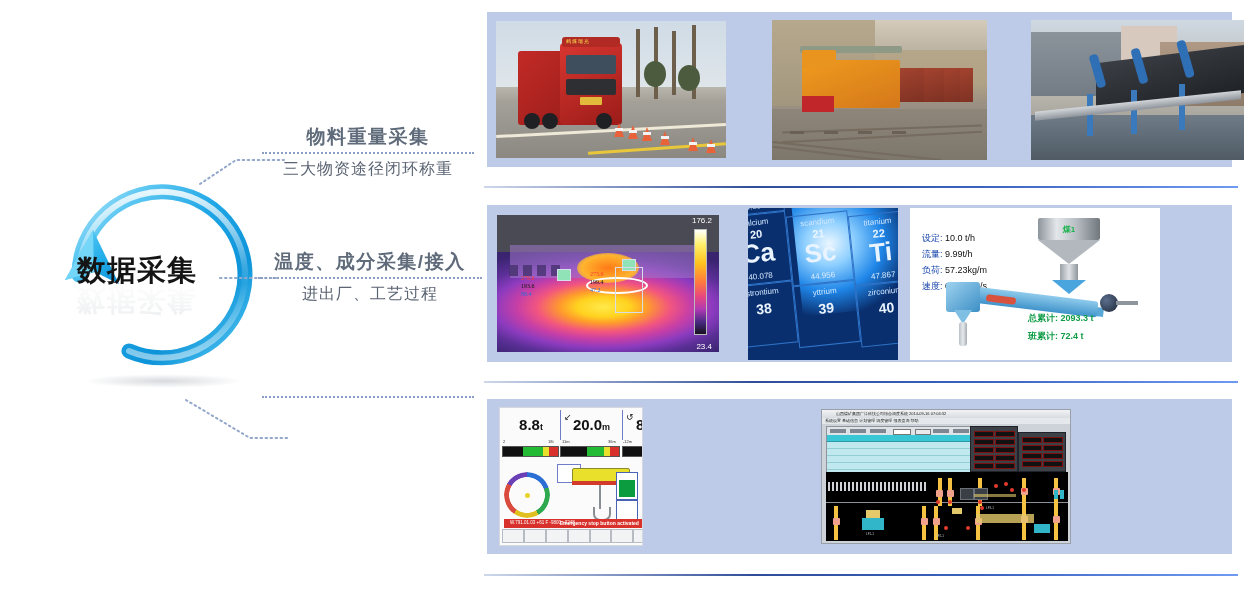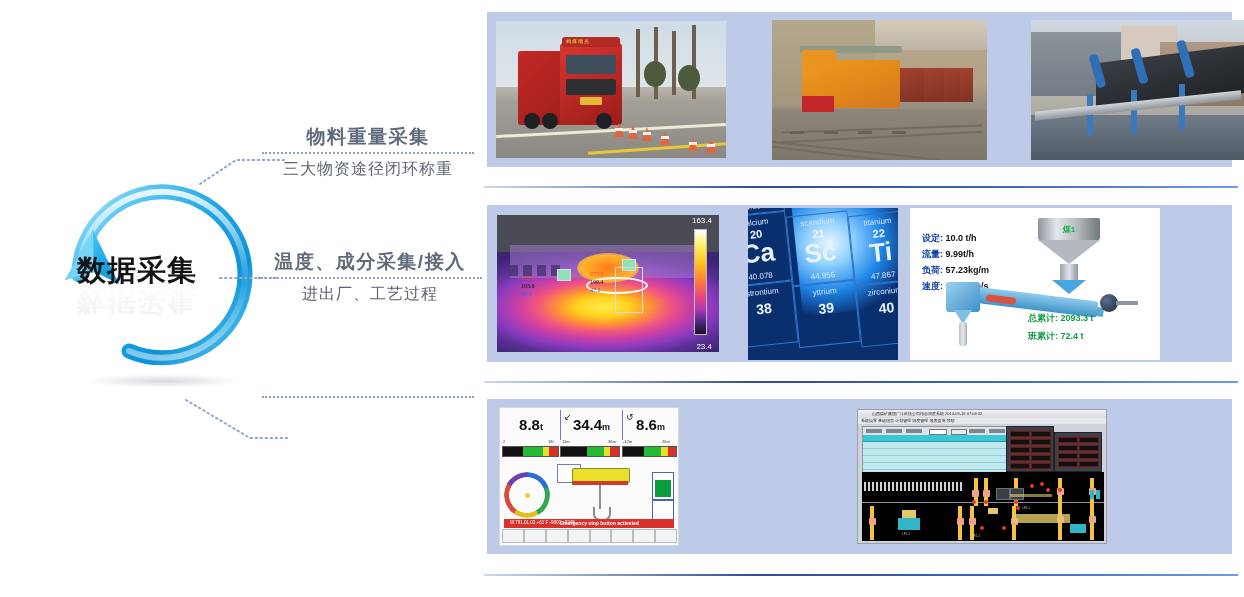--- a/index.html
+++ b/index.html
@@ -141,42 +141,42 @@
      background:radial-gradient(ellipse at 30% 40%,#eaf6ff 0%,#8fd0ff 22%,#1f86e8 48%,rgba(10,60,140,0) 75%);}
   .pt-cell{position:absolute;border:1px solid #2f74c9;box-sizing:border-box;
      color:#eaf4ff;text-align:center;overflow:hidden;}
   .pt-name{position:absolute;left:0;top:3px;width:100%;font-size:8px;color:#cfe6ff;}
   .pt-num{position:absolute;left:0;top:13px;width:100%;font-size:11px;font-weight:700;}
   .pt-sym{position:absolute;left:0;top:24px;width:100%;font-size:26px;font-weight:700;line-height:28px;}
   .pt-mass{position:absolute;left:0;bottom:2px;width:100%;font-size:8px;color:#d7eaff;}
   #pt-rot{position:absolute;left:-10%;top:-12%;width:124%;height:128%;transform:rotate(-6deg);}
 
   #feeder{width:250px;height:152px;background:#fff;position:relative;}
-  .fd-line{position:absolute;font-size:9px;font-weight:700;white-space:nowrap;}
+  .fd-line{position:absolute;font-size:9px;font-weight:400;white-space:nowrap;}
   .fd-k{color:#1140a8;}
   .fd-v{color:#111;}
   .fd-tot{position:absolute;font-size:9px;font-weight:700;color:#0f9b46;white-space:nowrap;}
   #hopper-top{position:absolute;left:128px;top:10px;width:62px;height:22px;
       background:linear-gradient(to right,#8d949b,#e3e7ea 30%,#b7bdc2 62%,#70777d);border-radius:2px;}
   #hopper-cone{position:absolute;left:128px;top:32px;width:0;height:0;
       border-left:31px solid transparent;border-right:31px solid transparent;border-top:24px solid #b2b8bd;}
   #hopper-neck{position:absolute;left:150px;top:56px;width:18px;height:16px;background:linear-gradient(to right,#9aa1a7,#dfe3e6,#8f969c);}
   #hopper-lbl{position:absolute;left:139px;top:16px;width:40px;text-align:center;font-size:8px;color:#17b24a;font-weight:700;}
   #chute{position:absolute;left:142px;top:72px;width:0;height:0;border-left:17px solid transparent;border-right:17px solid transparent;border-top:14px solid #4aa4dd;}
   #belt{position:absolute;left:62px;top:86px;width:126px;height:16px;background:linear-gradient(to bottom,#8fcbec,#3f93ca);transform:rotate(7deg);border-radius:3px;}
   #belt-frame{position:absolute;left:62px;top:92px;width:132px;height:9px;background:#5aa8d8;transform:rotate(7deg);}
   #belt-red{position:absolute;left:76px;top:88px;width:30px;height:7px;background:#d8523e;transform:rotate(7deg);border-radius:3px;}
   #hopper-left{position:absolute;left:36px;top:74px;width:34px;height:30px;background:linear-gradient(140deg,#9ed2ef,#3d8fc6);border-radius:3px;}
   #hopper-left-c{position:absolute;left:44px;top:102px;width:0;height:0;border-left:9px solid transparent;border-right:9px solid transparent;border-top:14px solid #7fbfe4;}
   #hopper-leg{position:absolute;left:49px;top:114px;width:8px;height:24px;background:linear-gradient(to right,#b9c0c6,#e6eaed,#a6adb3);border-radius:3px;}
   #drive{position:absolute;left:190px;top:86px;width:18px;height:18px;border-radius:50%;background:radial-gradient(circle at 35% 35%,#5b6e8c,#1d2738);}
   #shaft{position:absolute;left:206px;top:93px;width:22px;height:4px;background:#8e959c;}
 
   
-  #crane{width:180px;height:139px;background:#fbfbfb;position:relative;border:1px solid #d5d9de;box-sizing:border-box;}
+  #crane{width:144px;height:139px;background:#fbfbfb;position:relative;border:1px solid #d5d9de;box-sizing:border-box;}
   .cr-cell{position:absolute;top:2px;height:30px;border-left:1px solid #6f7cc9;box-sizing:border-box;}
   .cr-val{position:absolute;width:100%;text-align:center;font-size:15px;font-weight:700;color:#111;top:6px;}
   .cr-unit{font-size:9px;font-weight:700;}
   .cr-icn{position:absolute;left:3px;top:2px;font-size:9px;color:#222;}
   .cr-bar{position:absolute;top:38px;height:11px;display:flex;border:1px solid #555;box-sizing:border-box;}
   .cr-seg{height:100%;}
   .cr-tick{position:absolute;font-size:4px;color:#333;top:31px;}
   #cr-dial{position:absolute;left:4px;top:64px;width:46px;height:46px;border-radius:50%;
      background:conic-gradient(#2b6fd4 0deg 70deg,#2fa84f 70deg 150deg,#e0c020 150deg 215deg,#d94b3c 215deg 300deg,#6b3fb5 300deg 360deg);
      -webkit-mask:radial-gradient(circle,transparent 54%,#000 56%);mask:radial-gradient(circle,transparent 54%,#000 56%);}
@@ -366,21 +366,21 @@
       <div class="th-box" style="left:60px;top:54px;width:12px;height:10px;background:#8fe3b6;"></div>
       <div class="th-box" style="left:125px;top:44px;width:12px;height:10px;background:#8fe3b6;"></div>
       <div class="th-box" style="left:118px;top:52px;width:26px;height:44px;"></div>
       <div class="th-read" style="left:24px;top:60px;color:#ff3b30;">276.6</div>
       <div class="th-read" style="left:24px;top:68px;color:#15150f;">193.6</div>
       <div class="th-read" style="left:24px;top:76px;color:#2d6bd8;">88.4</div>
       <div class="th-read" style="left:93px;top:56px;color:#ff3b30;">273.6</div>
       <div class="th-read" style="left:93px;top:64px;color:#15150f;">199.4</div>
       <div class="th-read" style="left:93px;top:72px;color:#2d6bd8;">47.2</div>
       <div id="th-bar"></div>
-      <div id="th-max">163.4</div>
+      <div id="th-max">176.2</div>
       <div id="th-min">23.4</div>
     </div>
 
     <div class="tile" id="ptable" style="margin-left:29px;">
       <div id="pt-rot">
         <div id="pt-glow"></div>
         <div class="pt-cell" style="left:-2px;top:-16px;width:62px;height:34px;">
           <div class="pt-mass">24.305</div>
         </div>
         <div class="pt-cell" style="left:-2px;top:18px;width:62px;height:70px;">
@@ -455,21 +455,21 @@
 
   <div class="panel" id="panel-2">
 
     <div class="tile" id="crane" style="margin-left:12px;">
 
       <div class="cr-cell" style="left:2px;width:58px;border-left:none;">
         <div class="cr-val"><span>8.8</span><span class="cr-unit">t</span></div>
       </div>
       <div class="cr-cell" style="left:60px;width:62px;">
         <div class="cr-icn">↙</div>
-        <div class="cr-val"><span>34.4</span><span class="cr-unit">m</span></div>
+        <div class="cr-val"><span>20.0</span><span class="cr-unit">m</span></div>
       </div>
       <div class="cr-cell" style="left:122px;width:56px;">
         <div class="cr-icn">↺</div>
         <div class="cr-val"><span>8.6</span><span class="cr-unit">m</span></div>
       </div>
 
       <div class="cr-tick" style="left:3px;">2</div>
       <div class="cr-tick" style="left:48px;">18t</div>
       <div class="cr-tick" style="left:62px;">11m</div>
       <div class="cr-tick" style="left:108px;">36m</div>

